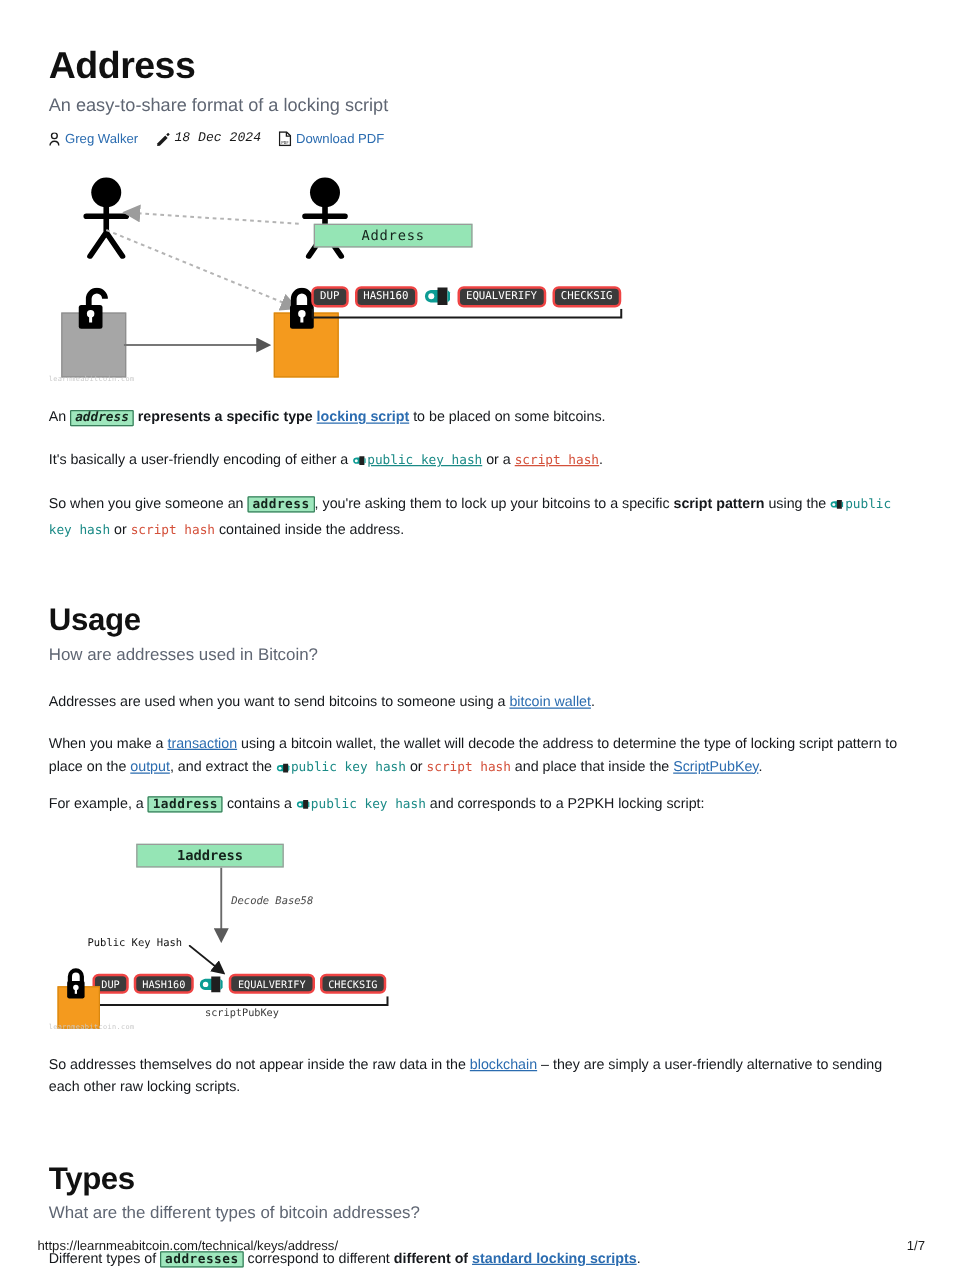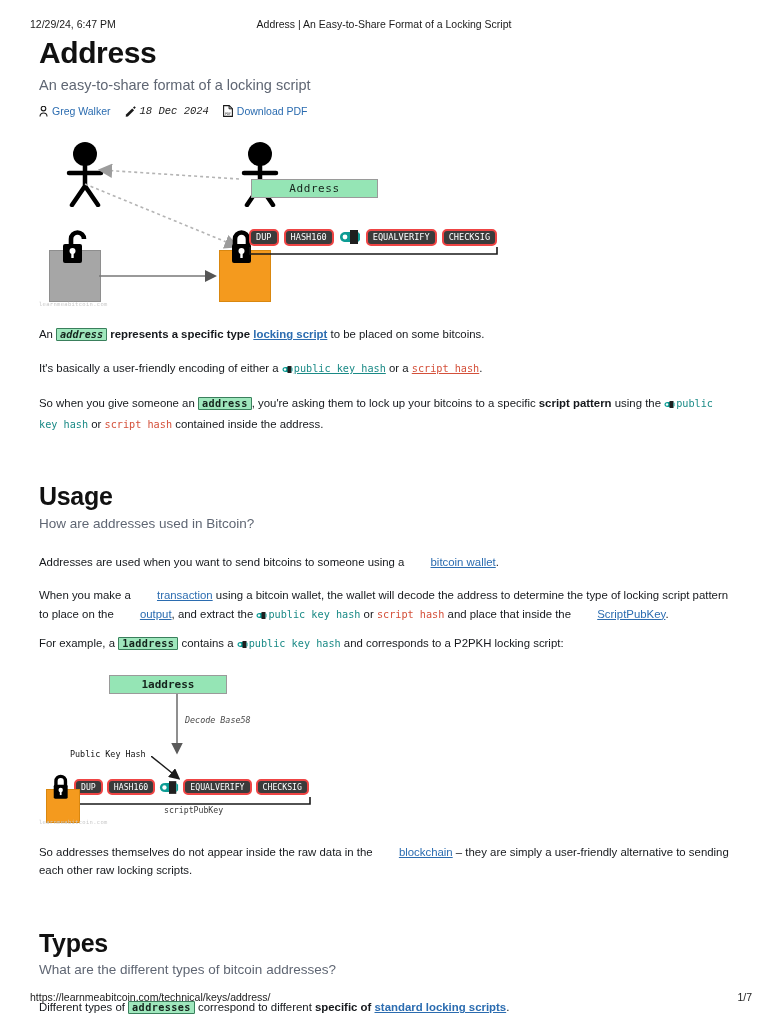--- a/index.html
+++ b/index.html
@@ -24,21 +24,21 @@
     height: 14px;
   }
   .print-header .ph-left  { position: absolute; left: 30px; top: 0; white-space: nowrap; }
   .print-header .ph-mid   { position: absolute; left: 0; width: 768px; top: 0; text-align: center; white-space: nowrap; }
 
   .print-footer {
     position: absolute; top: 991px; left: 0; width: 768px;
     font-size: 10.5px; color: #1a1a1a; height: 14px;
   }
   .print-footer .pf-left  { position: absolute; left: 30px; top: 0; white-space: nowrap; }
-  .print-footer .pf-right { position: absolute; right: 16px; top: 0; white-space: nowrap; margin-left: 16px; }
+  .print-footer .pf-right { position: absolute; right: 28px; top: 0; white-space: nowrap; margin-left: 16px; }
 
   
   .content { position: absolute; left: 39px; top: 36px; width: 692px; }
 
   h1.title {
     font-size: 30px; font-weight: 700; letter-spacing: -0.4px;
     margin: 0; line-height: 1.12; color: #111;
   }
   .subtitle {
     font-size: 14.5px; color: #5f6673; margin: 6px 0 0 0; line-height: 1.3;
@@ -52,21 +52,21 @@
   .byline svg { display: block; }
 
   h2.section {
     font-size: 25px; font-weight: 700; margin: 0; color: #111; letter-spacing: -0.3px;
     line-height: 1.1;
   }
   .section-sub { font-size: 13.5px; color: #5f6673; margin: 5px 0 0 0; }
 
   p.body { font-size: 11.4px; line-height: 1.62; margin: 0; color: #15181c; }
 
-  a.link { color: #2b6cb0; text-decoration: underline; margin-left: 23px; }
+  a.link { color: #2b6cb0; text-decoration: underline; }
   a.link-bold { color: #2b6cb0; text-decoration: underline; font-weight: 700; }
   b { font-weight: 700; }
 
   
   code, .code { font-family: "DejaVu Sans Mono", monospace; font-size: 10.2px; }
   .chip-green {
     background: #9fe7bd; border: 1px solid #3a7f5c; color: #14241c;
     padding: 0px 3px; border-radius: 1px; font-style: italic; font-weight: 600;
   }
   .chip-green-up {
@@ -98,24 +98,20 @@
     font-family: "DejaVu Sans Mono", monospace; color: #15241c;
     display: flex; align-items: center; justify-content: center;
   }
   .mono-lbl { font-family: "DejaVu Sans Mono", monospace; color: #111; }
 </style>
 </head>
 <body>
 
 <div class="page">
 
-  <div class="print-header">
-    <span class="ph-left">12/29/24, 6:47 PM</span>
-    <span class="ph-mid">Address | An Easy-to-Share Format of a Locking Script</span>
-  </div>
 
   <div class="content">
 
     <h1 class="title">Address</h1>
     <p class="subtitle">An easy-to-share format of a locking script</p>
 
     <div class="byline">
       <span class="bl-item">
         <span>
           <svg width="9" height="11" viewBox="0 0 9 11">
@@ -323,21 +319,21 @@
     </div>
 
     <p class="body" style="margin-top:20px;">
       <span>So addresses themselves do not appear inside the raw data in the </span><a class="link" href="#">blockchain</a><span> – they are simply a user-friendly alternative to sending each other raw locking scripts.</span>
     </p>
 
     <h2 class="section" style="margin-top:50px;">Types</h2>
     <p class="section-sub">What are the different types of bitcoin addresses?</p>
 
     <p class="body" style="margin-top:21px;">
-      <span>Different types of </span><code class="chip-green-up">addresses</code><span> correspond to different </span><b>specific of </b><a class="link-bold" href="#">standard locking scripts</a><span>.</span>
+      <span>Different types of </span><code class="chip-green-up">addresses</code><span> correspond to different </span><b>different of </b><a class="link-bold" href="#">standard locking scripts</a><span>.</span>
     </p>
 
   </div>
 
   <div class="print-footer">
     <span class="pf-left">https://learnmeabitcoin.com/technical/keys/address/</span>
     <span class="pf-right">1/7</span>
   </div>
 
 </div>

